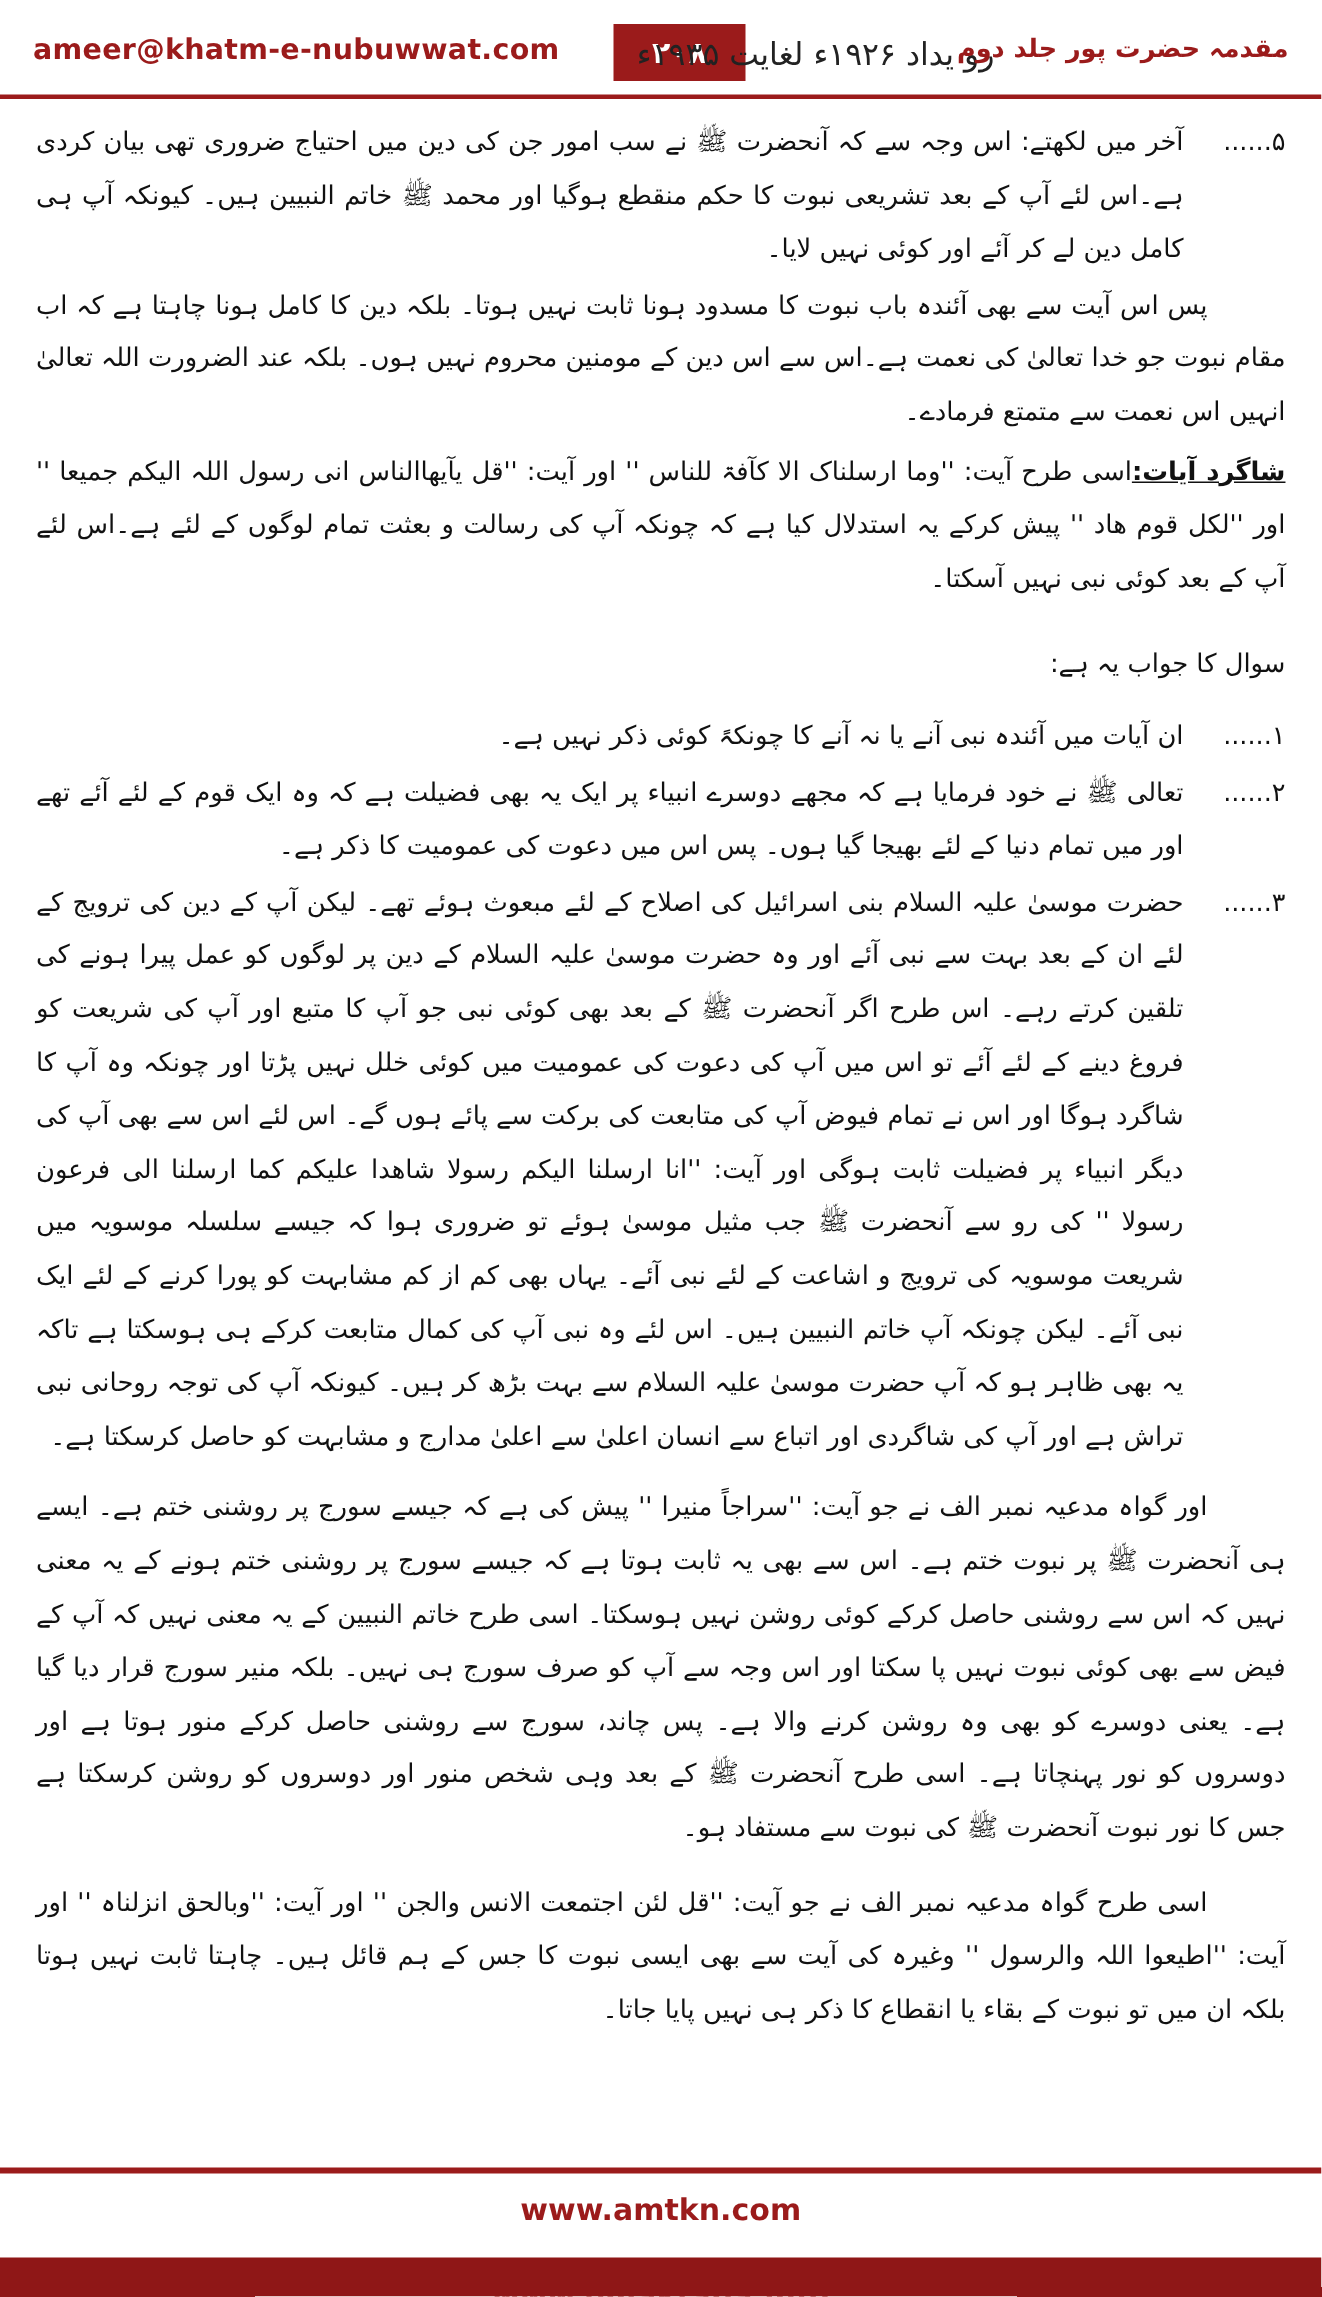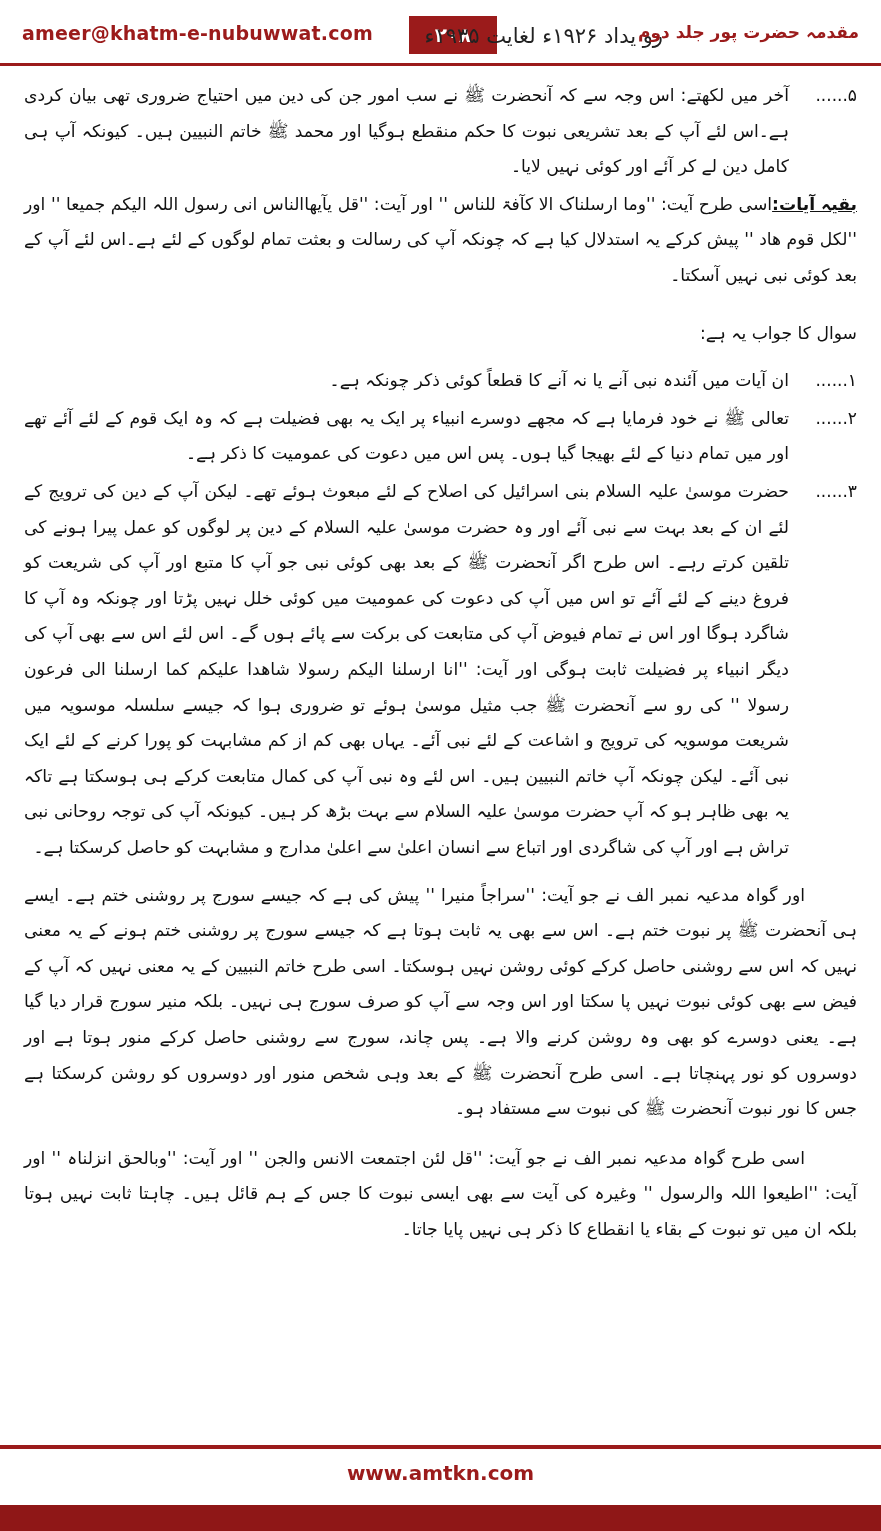--- a/index.html
+++ b/index.html
@@ -209,30 +209,31 @@
     </div>
   </div>
 
   <div class="content">
 
     <div class="numbered">
       <div class="num-marker">۵......</div>
       <div class="num-body">آخر میں لکھتے: اس وجہ سے کہ آنحضرت ﷺ نے سب امور جن کی دین میں احتیاج ضروری تھی بیان کردی ہے۔اس لئے آپ کے بعد تشریعی نبوت کا حکم منقطع ہوگیا اور محمد ﷺ خاتم النبیین ہیں۔ کیونکہ آپ ہی کامل دین لے کر آئے اور کوئی نہیں لایا۔</div>
     </div>
 
-
-    <p class="para"><span class="underline-label">بقیہ آیات:</span><span>اسی طرح آیت: ''وما ارسلناک الا کآفۃ للناس '' اور آیت: ''قل یآیھاالناس انی رسول اللہ الیکم جمیعا '' اور ''لکل قوم ھاد '' پیش کرکے یہ استدلال کیا ہے کہ چونکہ آپ کی رسالت و بعثت تمام لوگوں کے لئے ہے۔اس لئے آپ کے بعد کوئی نبی نہیں آسکتا۔</span></p>
+    <p class="para indent-first">پس اس آیت سے بھی آئندہ باب نبوت کا مسدود ہونا ثابت نہیں ہوتا۔ بلکہ دین کا کامل ہونا چاہتا ہے کہ اب مقام نبوت جو خدا تعالیٰ کی نعمت ہے۔اس سے اس دین کے مومنین محروم نہیں ہوں۔ بلکہ عند الضرورت اللہ تعالیٰ انہیں اس نعمت سے متمتع فرمادے۔</p>
+
+    <p class="para"><span class="underline-label">شاگرد آیات:</span><span>اسی طرح آیت: ''وما ارسلناک الا کآفۃ للناس '' اور آیت: ''قل یآیھاالناس انی رسول اللہ الیکم جمیعا '' اور ''لکل قوم ھاد '' پیش کرکے یہ استدلال کیا ہے کہ چونکہ آپ کی رسالت و بعثت تمام لوگوں کے لئے ہے۔اس لئے آپ کے بعد کوئی نبی نہیں آسکتا۔</span></p>
 
     <div class="spacer-sm"></div>
 
     <p class="qa-line">سوال کا جواب یہ ہے:</p>
 
     <div class="numbered">
       <div class="num-marker">۱......</div>
-      <div class="num-body">ان آیات میں آئندہ نبی آنے یا نہ آنے کا قطعاً کوئی ذکر چونکہ ہے۔</div>
+      <div class="num-body">ان آیات میں آئندہ نبی آنے یا نہ آنے کا چونکہً کوئی ذکر نہیں ہے۔</div>
     </div>
 
     <div class="numbered">
       <div class="num-marker">۲......</div>
       <div class="num-body">تعالی ﷺ نے خود فرمایا ہے کہ مجھے دوسرے انبیاء پر ایک یہ بھی فضیلت ہے کہ وہ ایک قوم کے لئے آئے تھے اور میں تمام دنیا کے لئے بھیجا گیا ہوں۔ پس اس میں دعوت کی عمومیت کا ذکر ہے۔</div>
     </div>
 
     <div class="numbered">
       <div class="num-marker">۳......</div>
       <div class="num-body">حضرت موسیٰ علیہ السلام بنی اسرائیل کی اصلاح کے لئے مبعوث ہوئے تھے۔ لیکن آپ کے دین کی ترویج کے لئے ان کے بعد بہت سے نبی آئے اور وہ حضرت موسیٰ علیہ السلام کے دین پر لوگوں کو عمل پیرا ہونے کی تلقین کرتے رہے۔ اس طرح اگر آنحضرت ﷺ کے بعد بھی کوئی نبی جو آپ کا متبع اور آپ کی شریعت کو فروغ دینے کے لئے آئے تو اس میں آپ کی دعوت کی عمومیت میں کوئی خلل نہیں پڑتا اور چونکہ وہ آپ کا شاگرد ہوگا اور اس نے تمام فیوض آپ کی متابعت کی برکت سے پائے ہوں گے۔ اس لئے اس سے بھی آپ کی دیگر انبیاء پر فضیلت ثابت ہوگی اور آیت: ''انا ارسلنا الیکم رسولا شاھدا علیکم کما ارسلنا الی فرعون رسولا '' کی رو سے آنحضرت ﷺ جب مثیل موسیٰ ہوئے تو ضروری ہوا کہ جیسے سلسلہ موسویہ میں شریعت موسویہ کی ترویج و اشاعت کے لئے نبی آئے۔ یہاں بھی کم از کم مشابہت کو پورا کرنے کے لئے ایک نبی آئے۔ لیکن چونکہ آپ خاتم النبیین ہیں۔ اس لئے وہ نبی آپ کی کمال متابعت کرکے ہی ہوسکتا ہے تاکہ یہ بھی ظاہر ہو کہ آپ حضرت موسیٰ علیہ السلام سے بہت بڑھ کر ہیں۔ کیونکہ آپ کی توجہ روحانی نبی تراش ہے اور آپ کی شاگردی اور اتباع سے انسان اعلیٰ سے اعلیٰ مدارج و مشابہت کو حاصل کرسکتا ہے۔</div>

